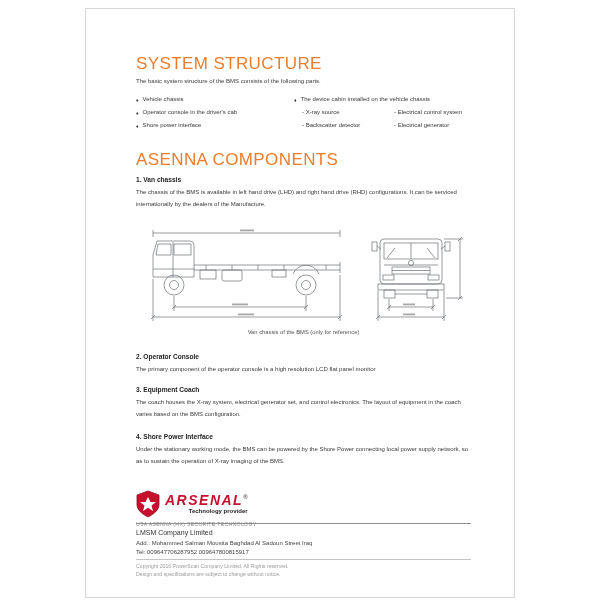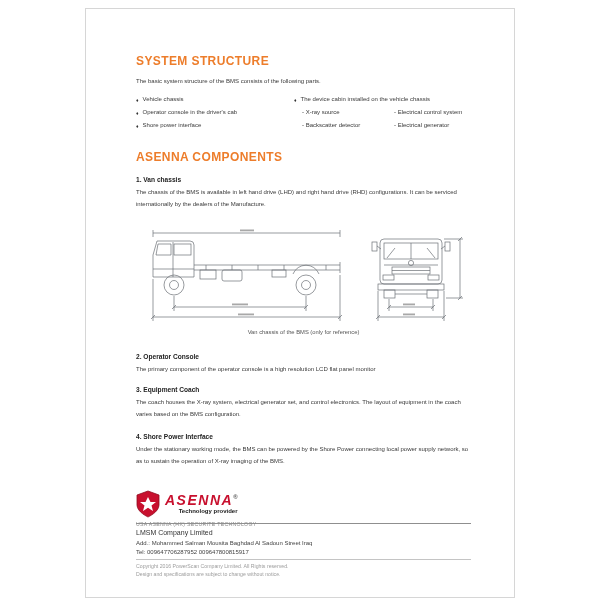--- a/index.html
+++ b/index.html
@@ -2,21 +2,21 @@
 <html style="--accent: #ED7D2B; --brand: #C8102E;"><head>
 <meta charset="utf-8">
 <style>
   * { margin:0; padding:0; box-sizing:border-box; }
   html,body { width:600px; height:600px; background:#ffffff; overflow:hidden;
               font-family:"Liberation Sans", sans-serif; }
   .page { position:absolute; left:85px; top:8px; width:430px; height:590px;
           background:#fff; border:1px solid #d6d6d6; }
   .abs { position:absolute; }
 
-  .h-orange { font-size:12px; font-weight:bold; color:var(--accent,#ED7D2B); letter-spacing:.4px; }
+  .h-orange { font-size:17px; font-weight:normal; color:var(--accent,#ED7D2B); letter-spacing:.4px; }
   .body-text { font-size:6px; color:#3a3a3a; line-height:12px; }
   .sec-title { font-size:6.6px; font-weight:bold; color:#222; }
 
   .bullets { display:flex; font-size:6px; color:#3a3a3a; }
   .bul-row { display:flex; align-items:flex-start; height:13px; }
   .bul-ico { font-size:5px; margin-right:4px; line-height:9px; color:#333; }
   .sub-grid { display:flex; height:13px; padding-left:8px; }
   .sub-a { width:92px; }
 
   .caption { font-size:5.8px; color:#555; text-align:center; }
@@ -175,21 +175,21 @@
   <div class="abs sec-title" style="left:50px; top:424px;">4. Shore Power Interface</div>
   <div class="abs body-text" style="left:50px; top:434px; width:335px;">Under the stationary working mode, the BMS can be powered by the Shore Power connecting local power supply network, so as to sustain the operation of X-ray imaging of the BMS.</div>
 
   <div class="abs" style="left:50px; top:481px;">
     <div class="logo-row">
       <svg width="24" height="28" viewBox="0 0 24 28">
         <path d="M12 1 L23 5 V15 C23 22 12 27 12 27 C12 27 1 22 1 15 V5 Z" fill="#C8102E" stroke="#8f0c20" stroke-width="0.8"></path>
         <path d="M12 7 L14.5 12 L20 12 L15.5 15.5 L17 21 L12 17.8 L7 21 L8.5 15.5 L4 12 L9.5 12 Z" fill="#ffffff"></path>
       </svg>
       <div style="margin-left:5px;">
-        <div class="brand"><span>ASENNA</span><span class="reg">®</span></div>
+        <div class="brand"><span>ARSENAL</span><span class="reg">®</span></div>
         <div class="tagline">Technology provider</div>
       </div>
     </div>
     <div class="subtag">USA ASENNA (HK) SECURITE TECHNOLOGY</div>
   </div>
 
   <div class="abs hr1" style="left:50px; top:514px;"></div>
 
   <div class="abs company" style="left:50px; top:520px;">LMSM Company Limited</div>
   <div class="abs contact" style="left:50px; top:530px;">Add.: Mohammed Salman Mousita Baghdad Al Sadoun Street Iraq</div>

